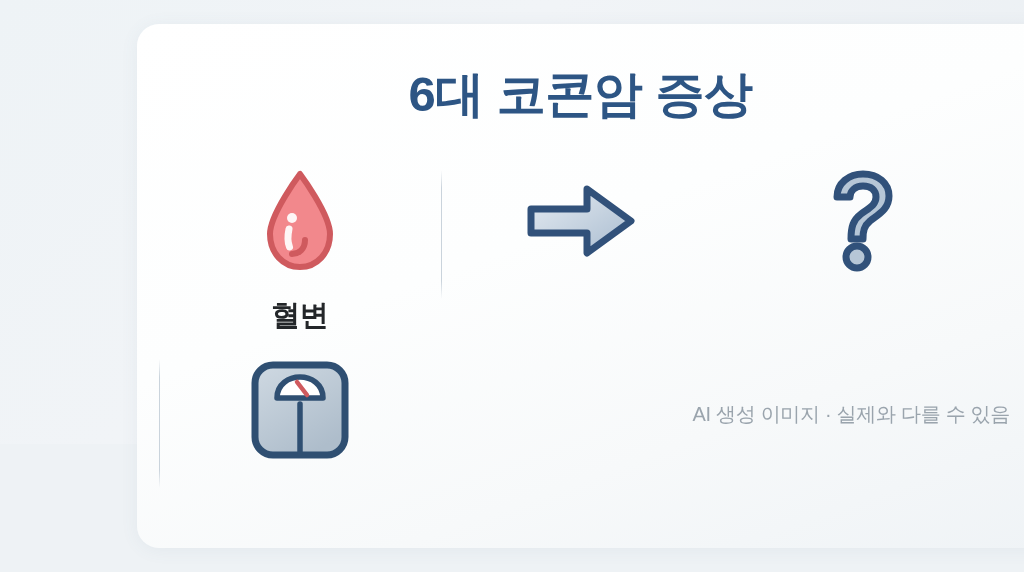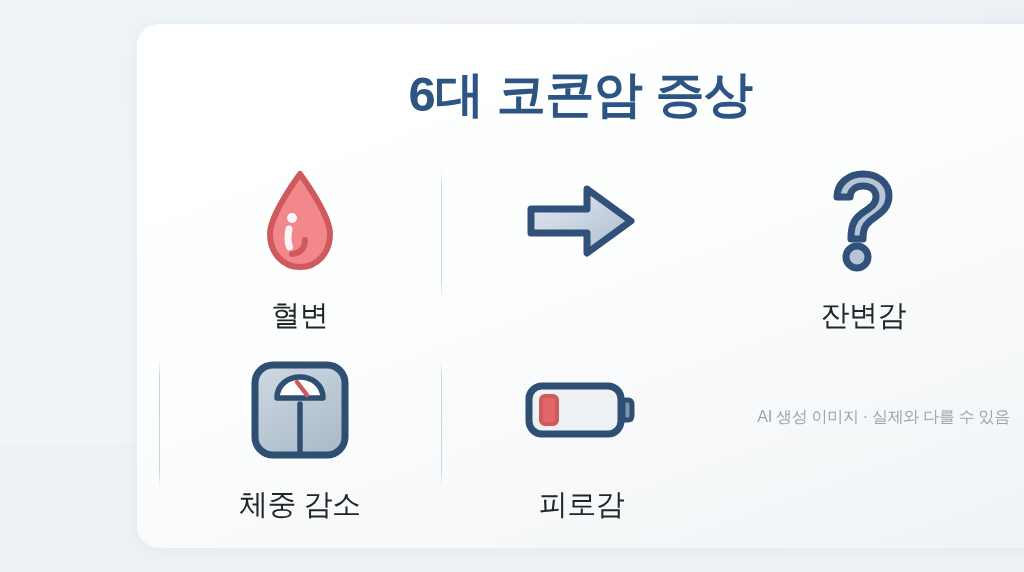--- a/index.html
+++ b/index.html
@@ -89,32 +89,32 @@
   .icon-wrap {
     height: 118px;
     display: flex;
     align-items: center;
     justify-content: center;
   }
 
   .cell-label {
     margin-top: 16px;
     font-size: 29px;
-    font-weight: 400;
+    font-weight: 700;
     color: #232629;
     letter-spacing: -0.5px;
     white-space: nowrap;
   }
 
   
   #footer-note {
     position: absolute;
     right: 14px;
     bottom: 16px;
-    font-size: 16px;
+    font-size: 20px;
     color: #9aa4ad;
     letter-spacing: -0.3px;
     white-space: nowrap;
   }
 </style>
 </head>
 <body>
 
 <div id="stage">
 
@@ -154,50 +154,38 @@
       <div class="cell">
         <div class="icon-wrap">
           <svg width="80" height="104" viewBox="0 0 80 104" aria-hidden="true">
             <path d="M14 28 C14 14 26 5 40 5 C55 5 66 14 66 27
                      C66 40 56 45 47 52 C41 57 40 62 40 70
                      L28 70 C28 58 30 51 38 45 C46 39 53 36 53 28
                      C53 21 48 17 40 17 C32 17 27 22 27 28 Z" fill="#b6c6d6" stroke="#31517a" stroke-width="7" stroke-linejoin="round"></path>
             <circle cx="34" cy="88" r="11" fill="#b6c6d6" stroke="#31517a" stroke-width="7"></circle>
           </svg>
         </div>
-        <div class="cell-label">잔변감</div>
       </div>
 
       <div class="cell div-left">
         <div class="icon-wrap">
           <svg width="100" height="100" viewBox="0 0 100 100" aria-hidden="true">
             <defs>
               <linearGradient id="scaleFill" x1="0" y1="0" x2="0.6" y2="1">
                 <stop offset="0%" stop-color="#cfd9e2"></stop>
                 <stop offset="100%" stop-color="#aebdcb"></stop>
               </linearGradient>
             </defs>
             <rect x="5" y="5" width="90" height="90" rx="18" fill="url(#scaleFill)" stroke="#2f4f72" stroke-width="7"></rect>
             <path d="M27 38 C27 24 39 17 50 17 C61 17 73 24 73 38 Z" fill="#ffffff" stroke="#2f4f72" stroke-width="5.5" stroke-linejoin="round"></path>
             <path d="M57 35 L47 22" stroke="#cf5a5e" stroke-width="4.5" stroke-linecap="round"></path>
             <path d="M50 44 L50 93" stroke="#2f4f72" stroke-width="5.5" stroke-linecap="round"></path>
           </svg>
         </div>
-        <div class="cell-label">체중 감소</div>
       </div>
 
-      <div class="cell div-left">
-        <div class="icon-wrap">
-          <svg width="114" height="68" viewBox="0 0 114 68" aria-hidden="true">
-            <rect x="5" y="10" width="92" height="48" rx="13" fill="#eef1f4" stroke="#2f4f72" stroke-width="7"></rect>
-            <path d="M99 24 L104 24 C107 24 108 26 108 29 L108 39 C108 42 107 44 104 44 L99 44 Z" fill="#7f96ae" stroke="#2f4f72" stroke-width="5" stroke-linejoin="round"></path>
-            <rect x="17" y="20" width="16" height="28" rx="4" fill="#e2656a" stroke="#cf5a5e" stroke-width="4"></rect>
-          </svg>
-        </div>
-        <div class="cell-label">피로감</div>
-      </div>
 
     </div>
   </div>
 
   <div id="footer-note">AI 생성 이미지 · 실제와 다를 수 있음</div>
 
 </div>
 
 </body></html>

